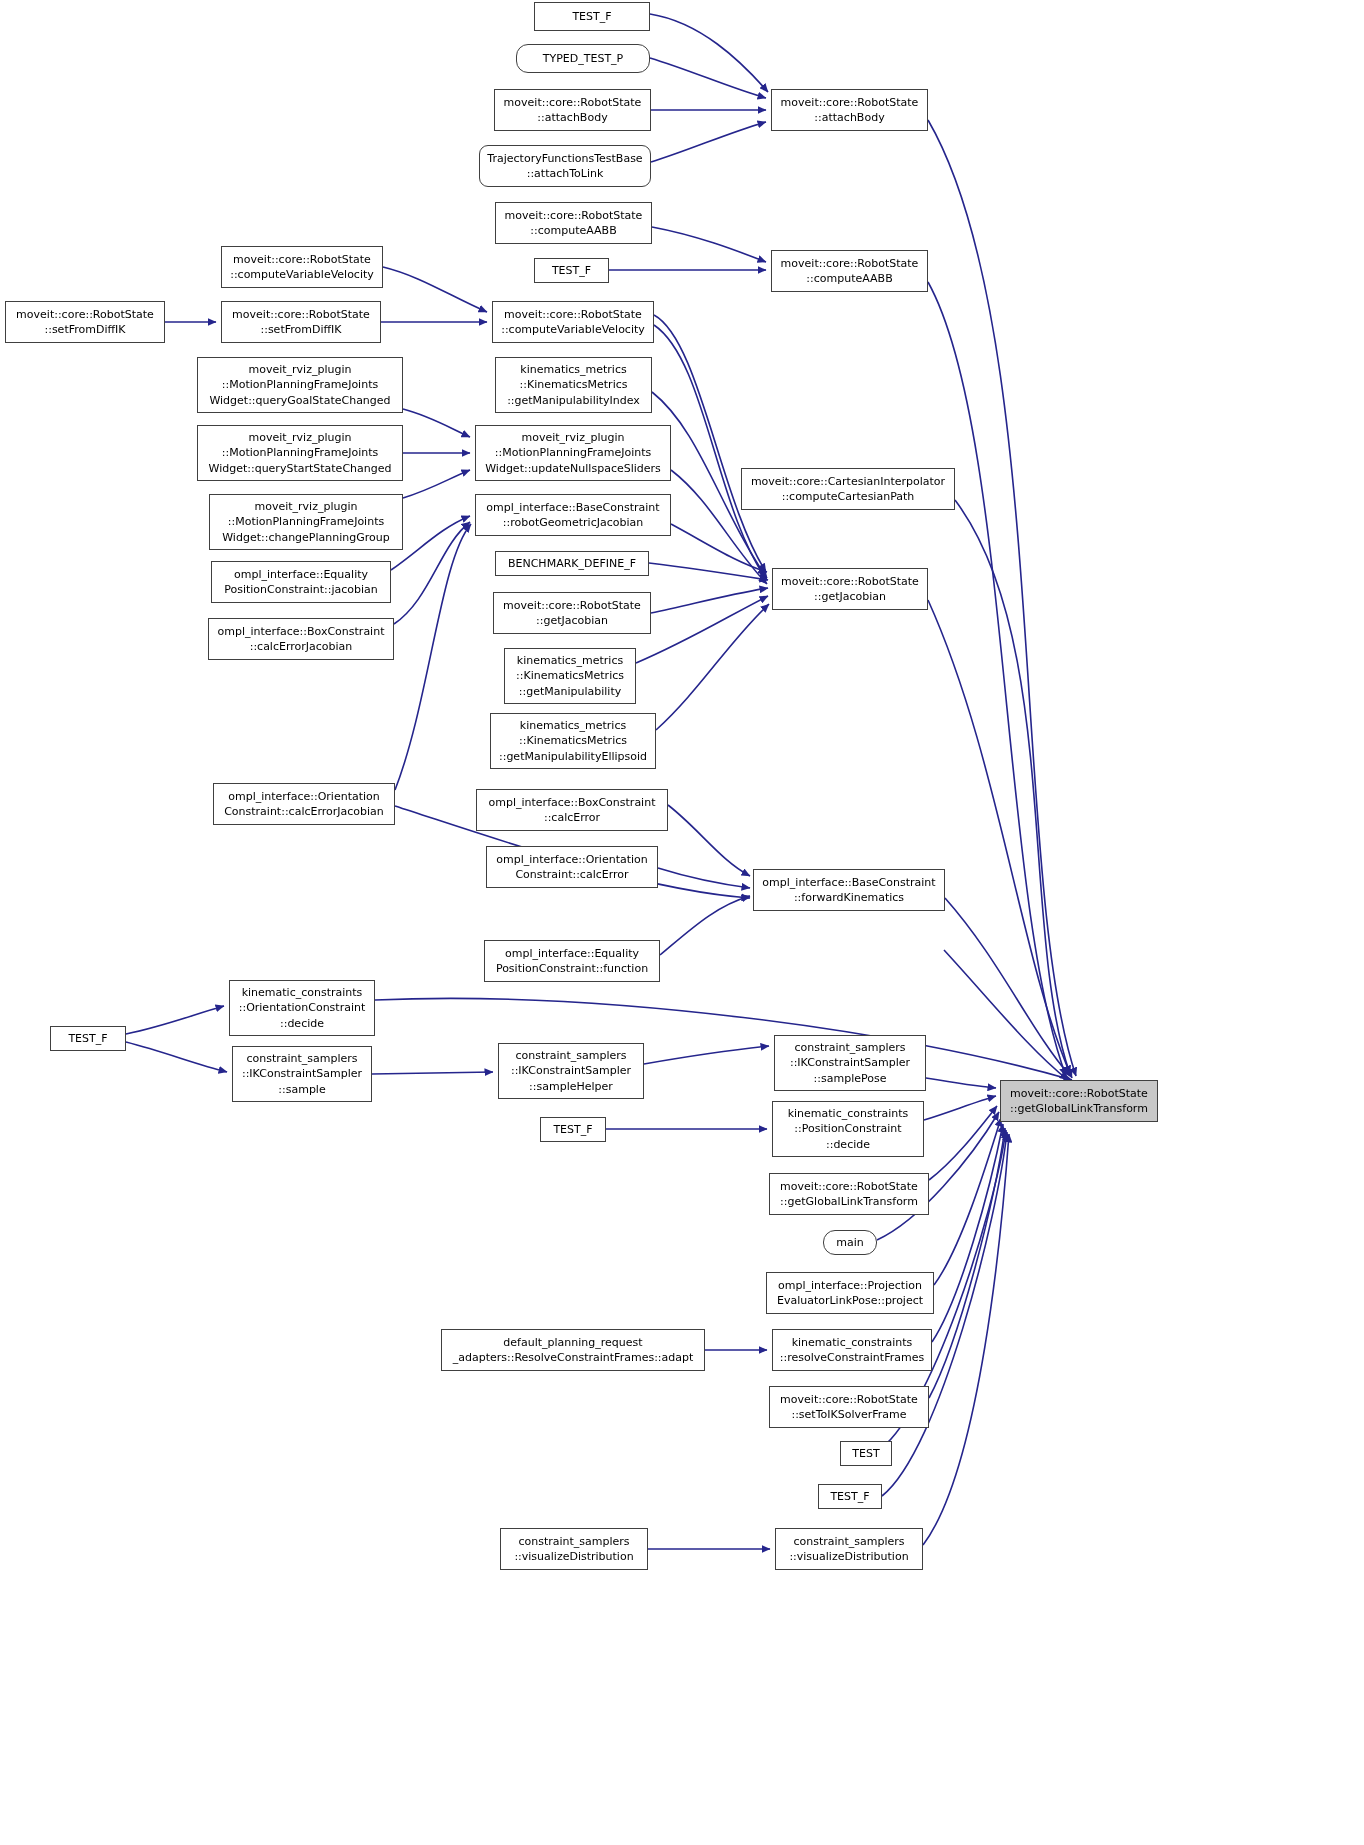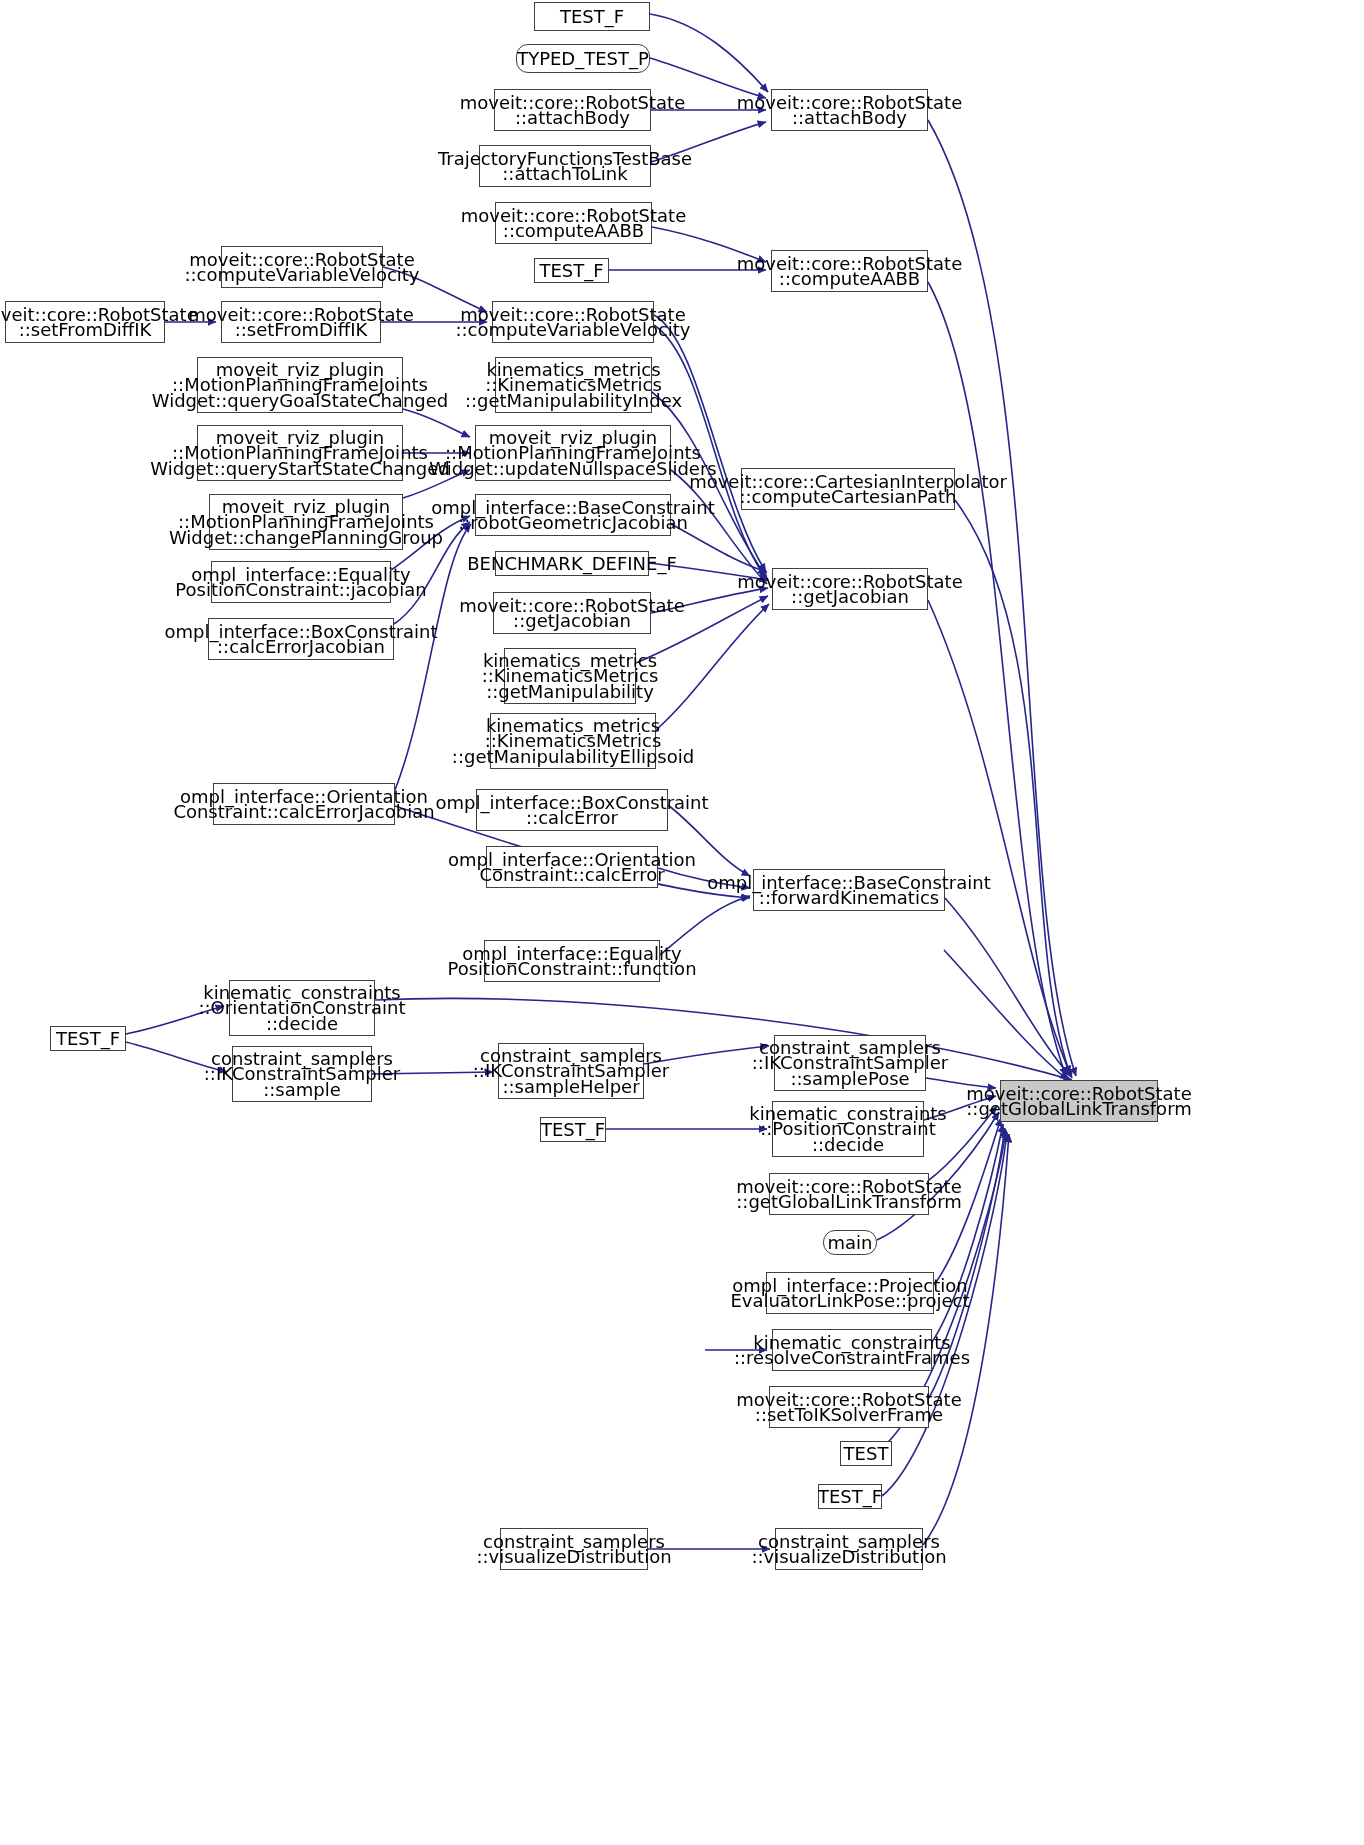--- a/index.html
+++ b/index.html
@@ -1,21 +1,21 @@
 <!DOCTYPE html>
 <html><head>
 <meta charset="utf-8">
 <style>
   html,body{margin:0;padding:0;background:#ffffff;}
   #canvas{position:relative;width:1364px;height:1845px;background:#ffffff;
           font-family:"DejaVu Sans","Liberation Sans",sans-serif;}
   #edges{position:absolute;left:0;top:0;width:1364px;height:1845px;pointer-events:none;}
   .node{position:absolute;box-sizing:border-box;border:1px solid #404040;background:#ffffff;
         display:flex;align-items:center;justify-content:center;text-align:center;
-        color:#000000;font-size:18px;line-height:15.4px;letter-spacing:0;
+        color:#000000;font-size:11px;line-height:15.4px;letter-spacing:0;
         white-space:pre-line;padding:2px 4px;}
   .node.target{background:#c8c8c8;border-color:#404040;}
   .node.thick{border-width:1.4px;}
 </style>
 </head>
 <body>
 
 <div id="canvas">
   <svg id="edges" viewBox="0 0 1364 1845">
     <defs>
@@ -104,21 +104,21 @@
 
       <path d="M648,1549 L770,1549"></path>
       <path d="M923,1545 C980,1470 1002,1230 1009,1134"></path>
     </g>
   </svg>
 
   <div class="node" style="left:534px;top:2px;width:116px;height:29px;">TEST_F</div>
   <div class="node" style="left:516px;top:44px;width:134px;height:29px;border-radius:12px;">TYPED_TEST_P</div>
   <div class="node" style="left:494px;top:89px;width:157px;height:42px;">moveit::core::RobotState
 ::attachBody</div>
-  <div class="node" style="left:479px;top:145px;width:172px;height:42px;">TrajectoryFunctionsTestBase
+  <div class="node" style="left:479px;top:145px;width:172px;height:42px;border-radius:9px;">TrajectoryFunctionsTestBase
 ::attachToLink</div>
   <div class="node thick" style="left:771px;top:89px;width:157px;height:42px;">moveit::core::RobotState
 ::attachBody</div>
   <div class="node" style="left:495px;top:202px;width:157px;height:42px;">moveit::core::RobotState
 ::computeAABB</div>
   <div class="node" style="left:534px;top:258px;width:75px;height:25px;">TEST_F</div>
   <div class="node thick" style="left:771px;top:250px;width:157px;height:42px;">moveit::core::RobotState
 ::computeAABB</div>
   <div class="node" style="left:221px;top:246px;width:162px;height:42px;">moveit::core::RobotState
 ::computeVariableVelocity</div>
@@ -187,20 +187,22 @@
 ::samplePose</div>
   <div class="node" style="left:540px;top:1117px;width:66px;height:25px;">TEST_F</div>
   <div class="node" style="left:772px;top:1101px;width:152px;height:56px;">kinematic_constraints
 ::PositionConstraint
 ::decide</div>
   <div class="node" style="left:769px;top:1173px;width:160px;height:42px;">moveit::core::RobotState
 ::getGlobalLinkTransform</div>
   <div class="node" style="left:823px;top:1230px;width:54px;height:25px;border-radius:12px;">main</div>
   <div class="node" style="left:766px;top:1272px;width:168px;height:42px;">ompl_interface::Projection
 EvaluatorLinkPose::project</div>
+  <div class="node" style="left:441px;top:1329px;width:264px;height:42px;">default_planning_request
+_adapters::ResolveConstraintFrames::adapt</div>
   <div class="node" style="left:772px;top:1329px;width:160px;height:42px;">kinematic_constraints
 ::resolveConstraintFrames</div>
   <div class="node" style="left:769px;top:1386px;width:160px;height:42px;">moveit::core::RobotState
 ::setToIKSolverFrame</div>
   <div class="node" style="left:824px;top:1441px;width:52px;height:25px;margin-left:16px;">TEST</div>
   <div class="node" style="left:818px;top:1484px;width:64px;height:25px;">TEST_F</div>
   <div class="node" style="left:500px;top:1528px;width:148px;height:42px;">constraint_samplers
 ::visualizeDistribution</div>
   <div class="node thick" style="left:775px;top:1528px;width:148px;height:42px;">constraint_samplers
 ::visualizeDistribution</div>

